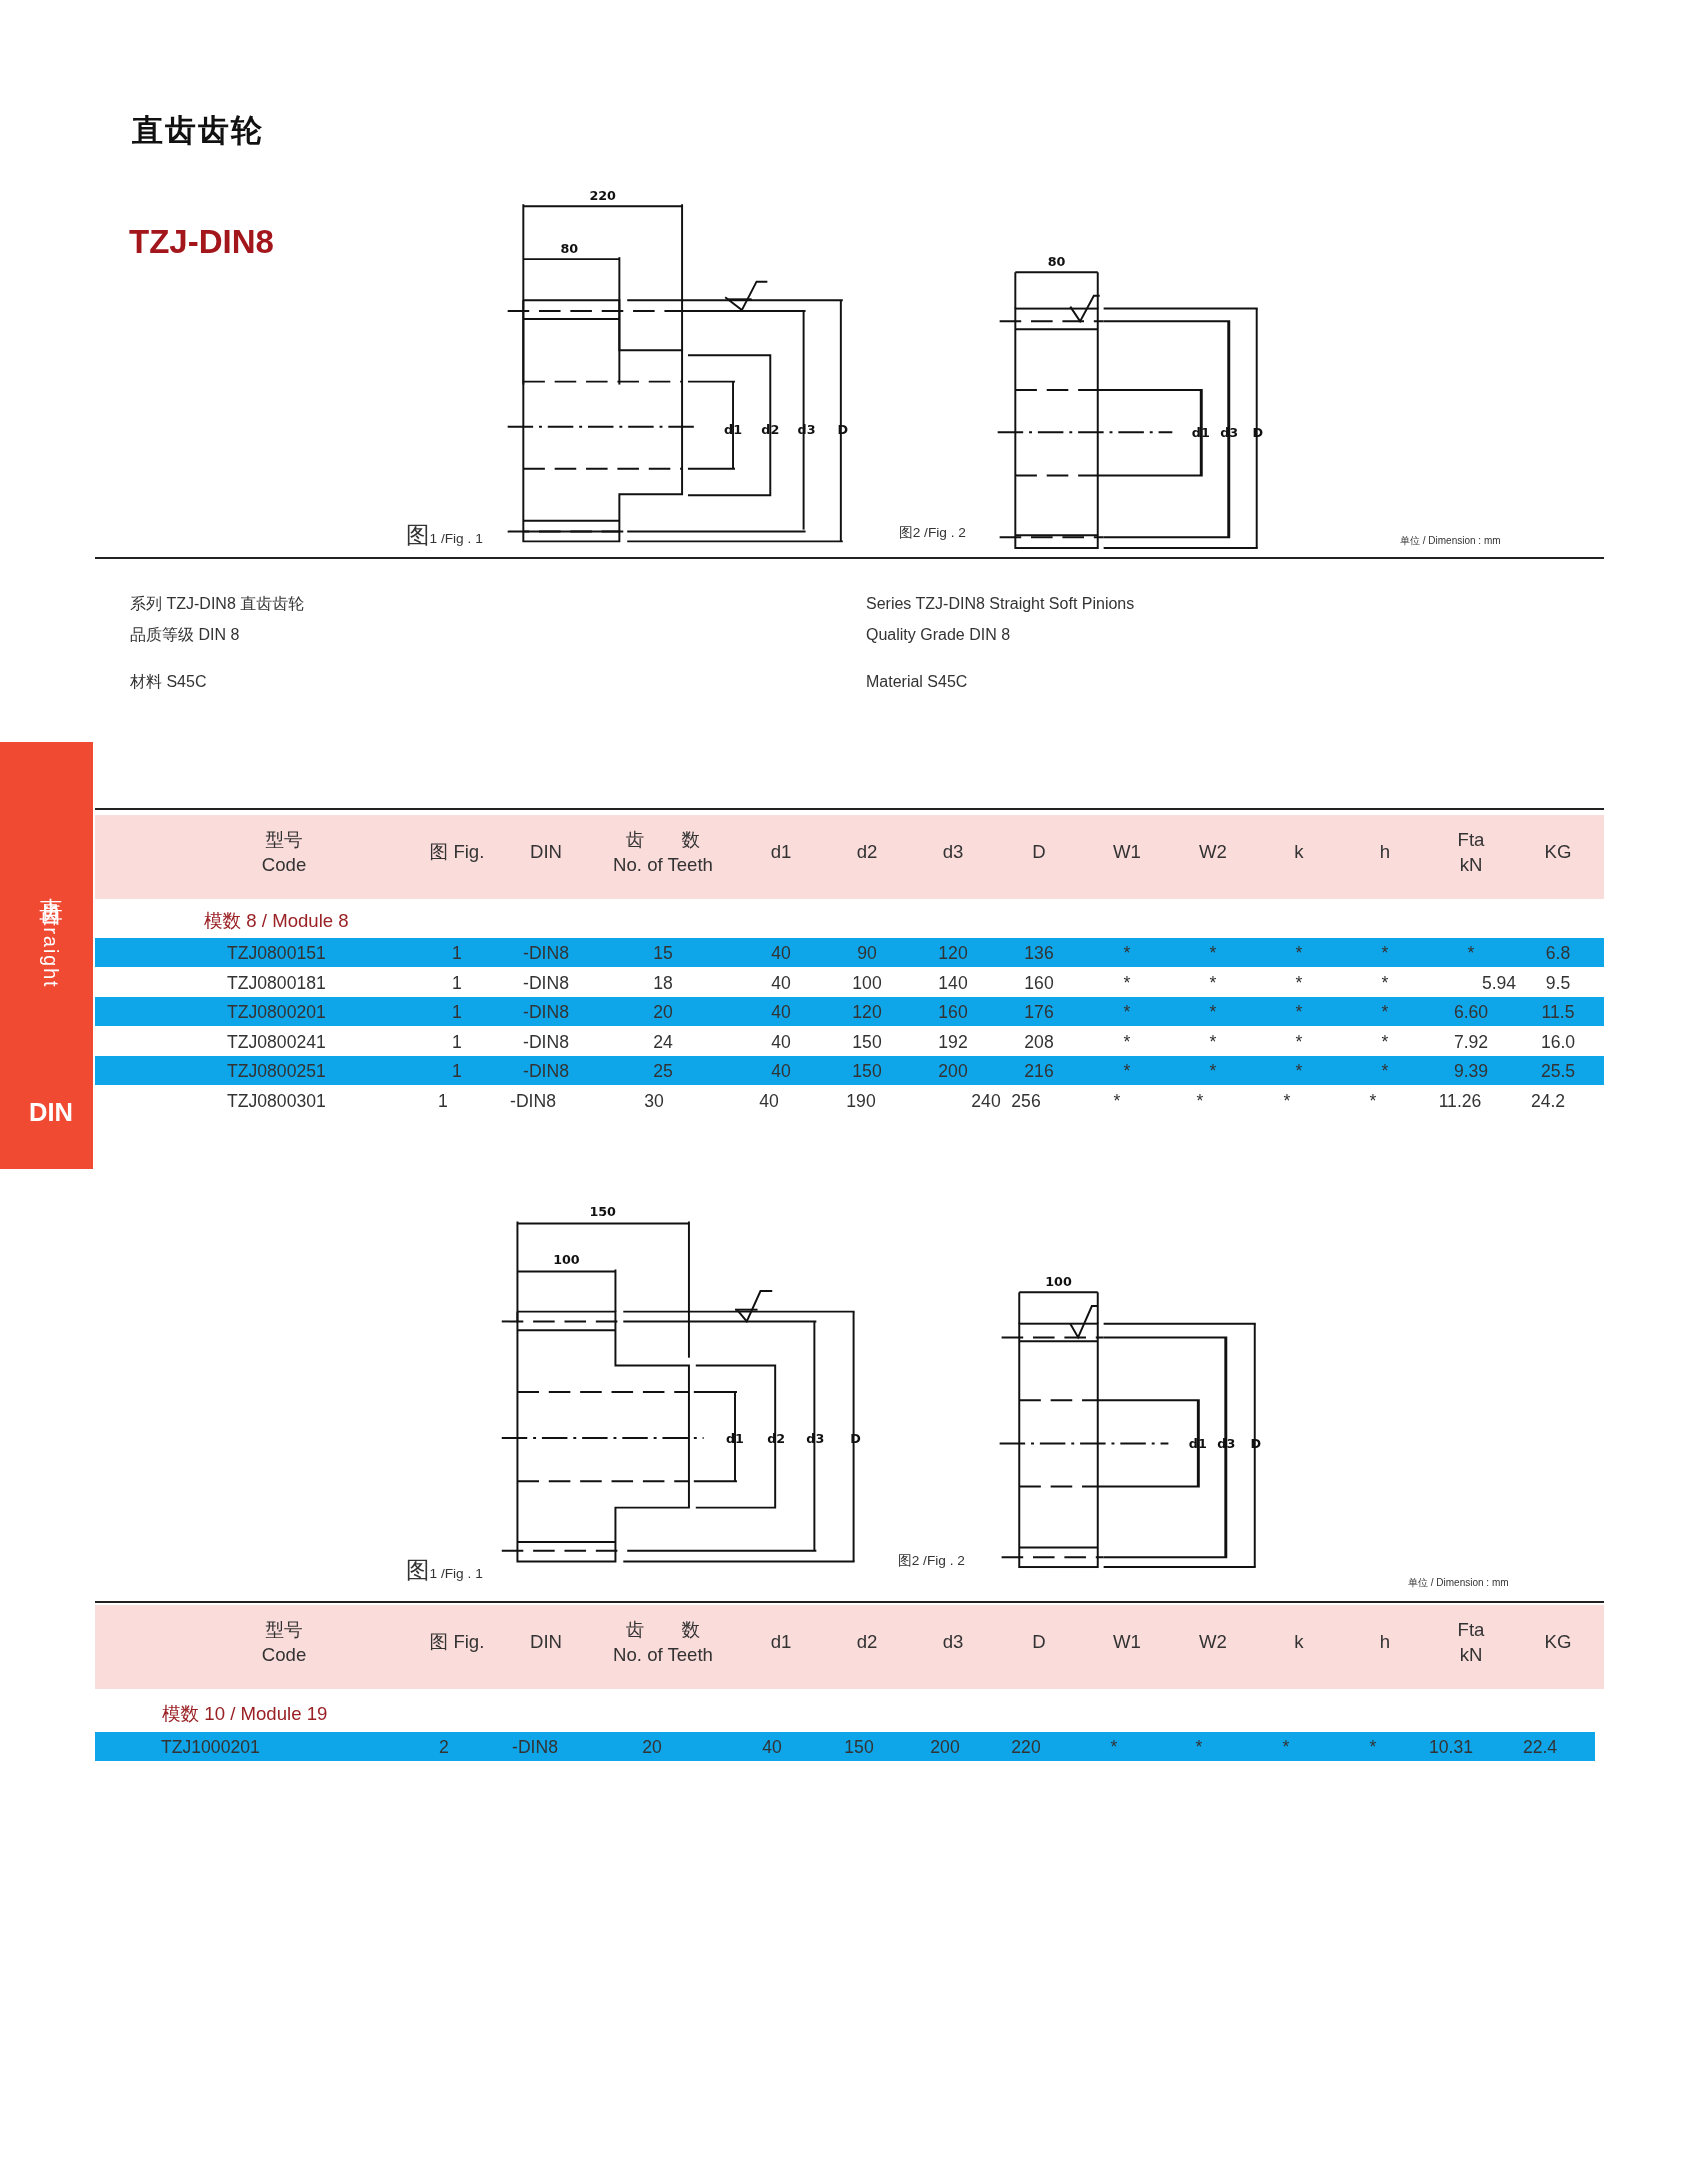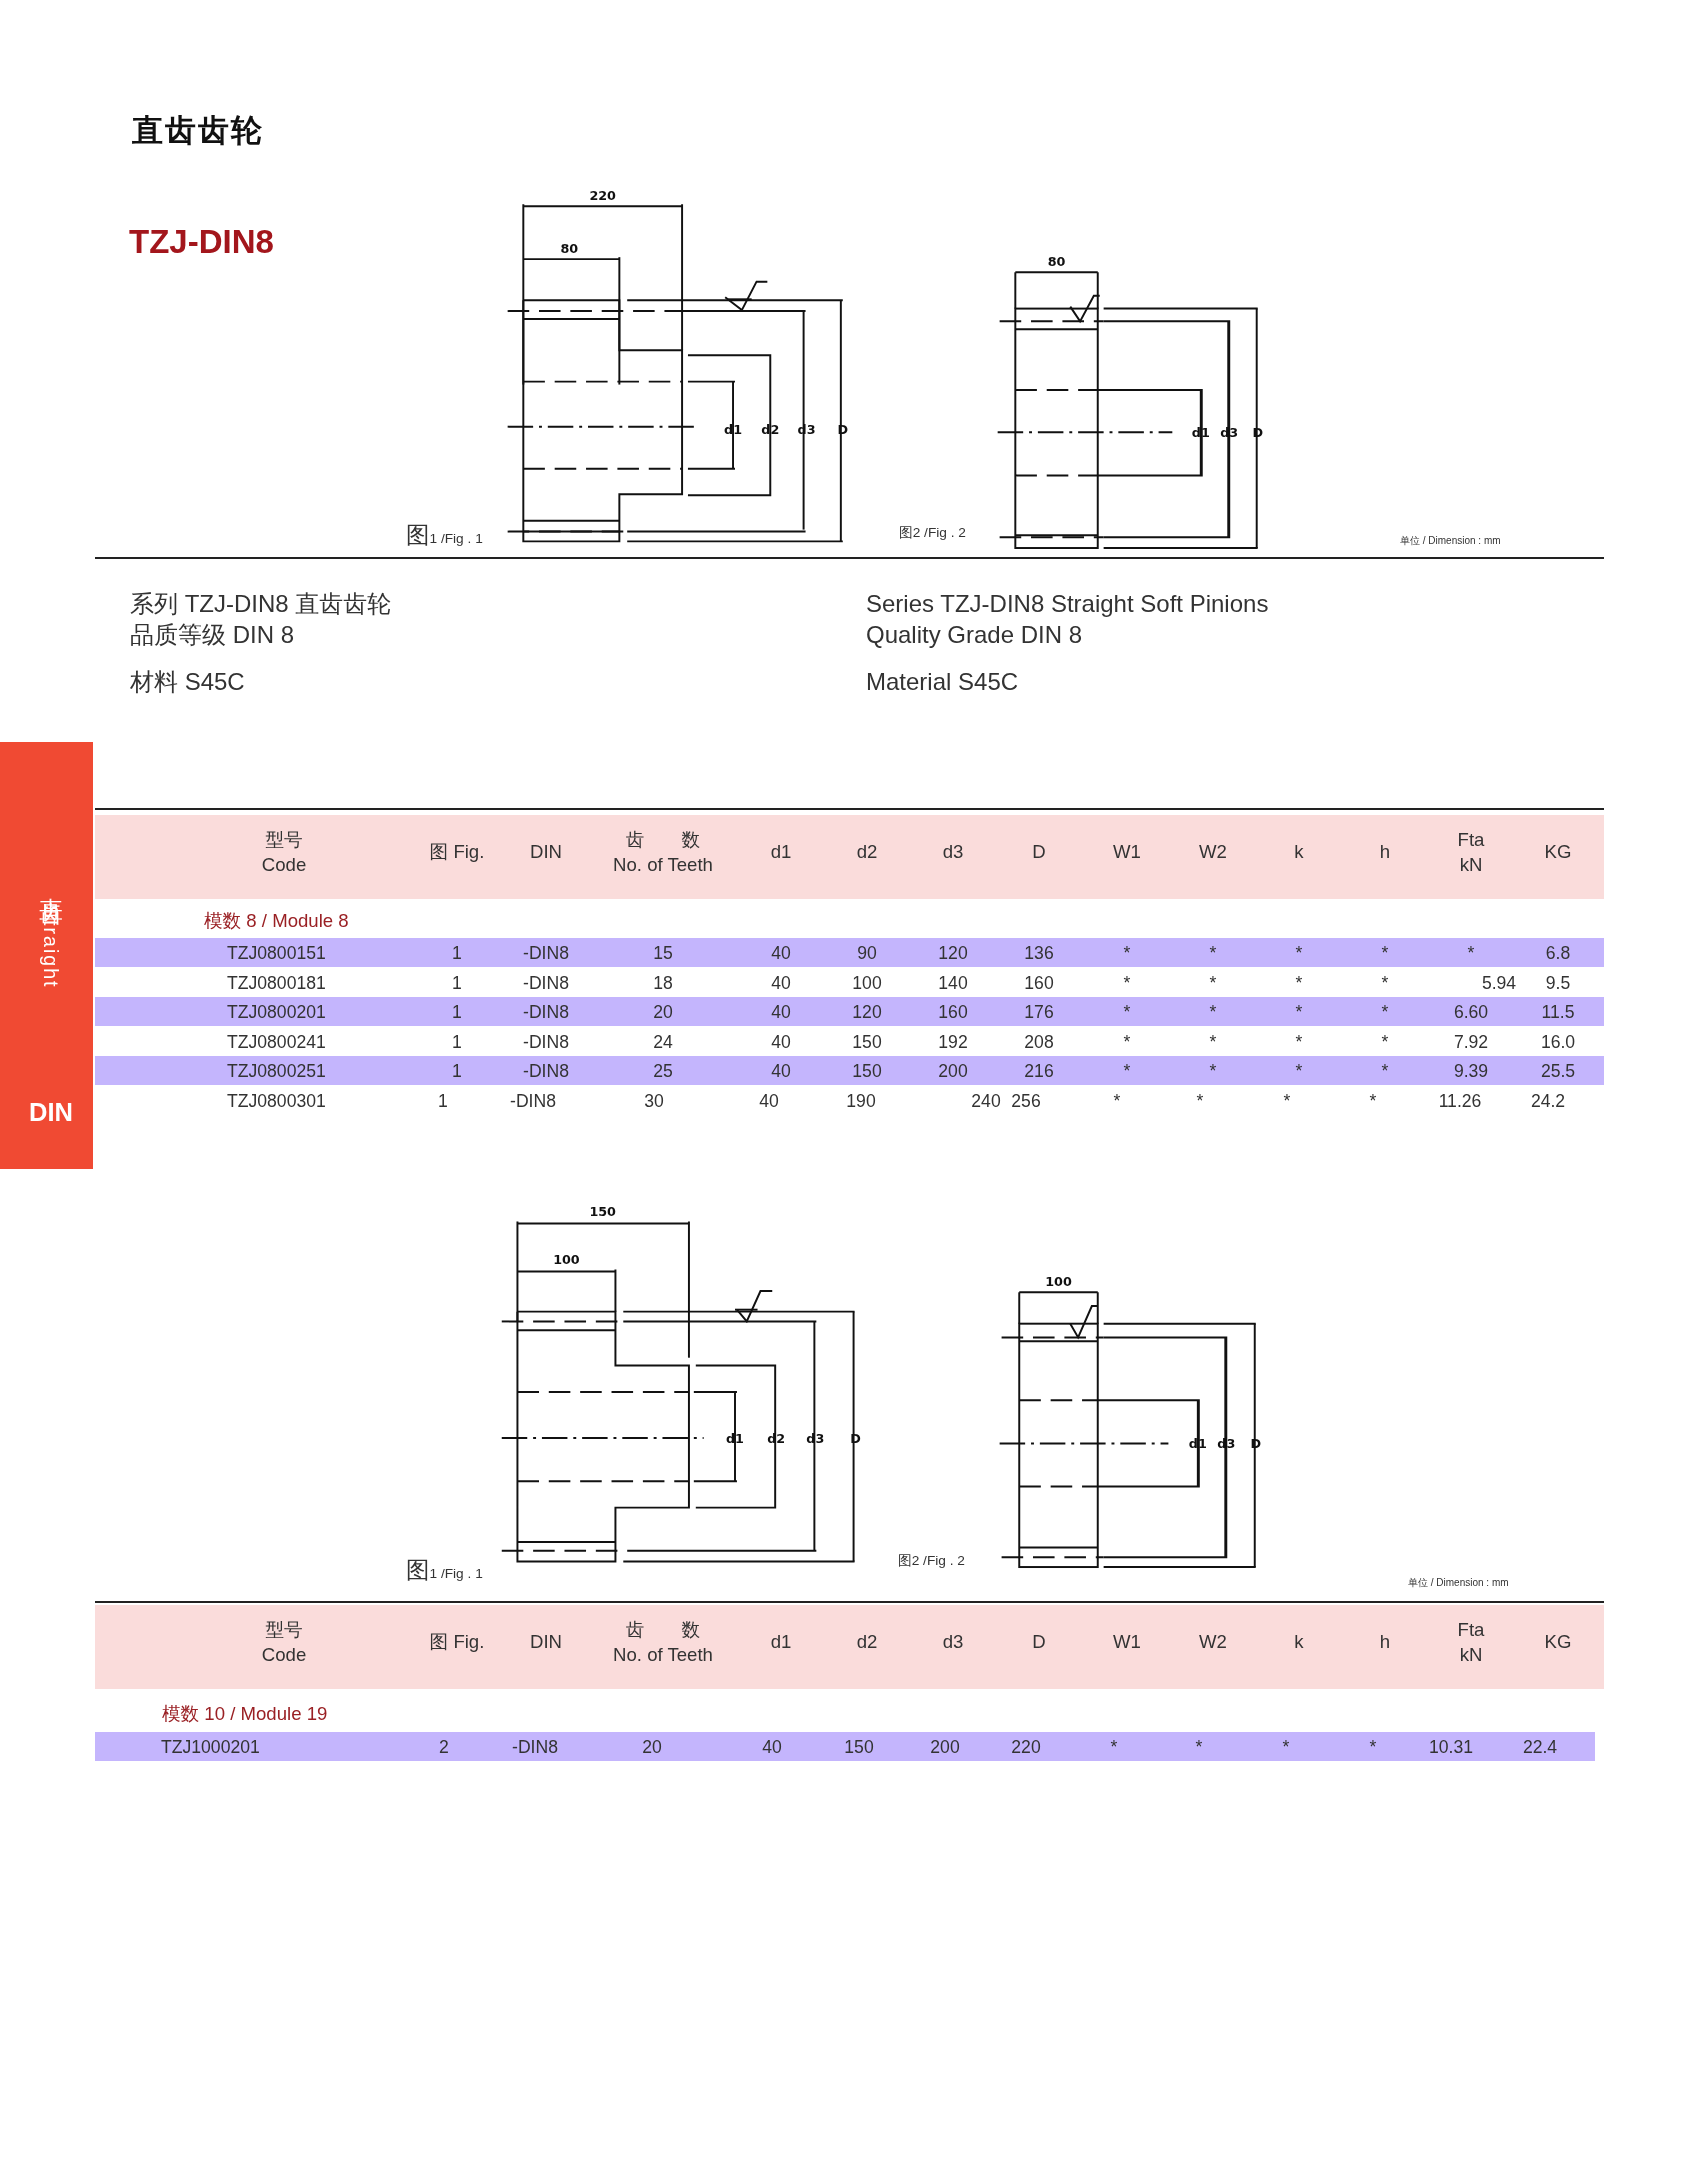--- a/index.html
+++ b/index.html
@@ -2,37 +2,37 @@
 <html><head>
   <meta charset="utf-8">
   <style>
     html, body { margin:0; padding:0; background:#ffffff; }
     body { width:1687px; height:2175px; position:relative; overflow:hidden;
            font-family:"DejaVu Sans", "Liberation Sans", sans-serif; color:#222; }
     .abs { position:absolute; }
     .page-title { left:132px; top:110px; font-size:31px; font-weight:bold; color:#111; letter-spacing:2px; }
     .series-title { left:129px; top:223px; font-size:33px; font-weight:bold; color:#a3161c; font-family:"Liberation Sans", sans-serif; }
     .rule { height:2px; background:#222; }
-    .info { font-size:24px; color:#333; line-height:31px; font-family:"Liberation Sans", sans-serif; }
+    .info { font-size:16px; color:#333; line-height:31px; font-family:"Liberation Sans", sans-serif; }
     .fig-caption { font-size:13.7px; color:#333; font-family:"Liberation Sans", sans-serif; }
     .fig-caption .big { font-size:23.5px; }
     .unit-label { font-size:10px; color:#333; font-family:"Liberation Sans", sans-serif; }
     .side-tab { left:0; top:742px; width:93px; height:427px; background:#f04a33; color:#fff; }
     .side-tab .vert { position:absolute; left:35px; top:137px; writing-mode:vertical-rl; font-size:21.6px; letter-spacing:2px; }
     .side-tab .vert .cn { font-size:23.5px; letter-spacing:3.9px; }
     .side-tab .vert .en { font-size:19.6px; margin-top:9.8px; font-family:"Liberation Sans", sans-serif; }
     .side-tab .din { position:absolute; left:29px; top:356px; font-size:25.5px; font-weight:bold; font-family:"Liberation Sans", sans-serif; }
 
     .tbl { position:absolute; left:95px; width:1509px; }
     .thead { height:84px; background:#fadcdb; position:relative; }
     .th { position:absolute; top:0; height:74px; display:flex; flex-direction:column; align-items:center; justify-content:center;
           font-size:18.6px; color:#333; text-align:center; line-height:25.5px; font-family:"Liberation Sans", sans-serif; transform:translateX(-50%); white-space:nowrap; }
     .module { position:absolute; font-size:18.6px; color:#9a2024; font-family:"Liberation Sans", sans-serif; }
     .row { position:absolute; left:0; width:1509px; height:29px; }
-    .row.shade { background:#c4b5fd; }
+    .row.shade { background:#0ea5e9; }
     .td { position:absolute; top:0; height:29px; line-height:31px; font-size:17.6px; color:#333; transform:translateX(-50%); white-space:nowrap;
           font-family:"Liberation Sans", sans-serif; }
     .td.code { transform:none; }
     svg.fig { position:absolute; overflow:visible; }
     svg.fig text { font-family:"DejaVu Sans", sans-serif; font-weight:bold; fill:#111; }
   </style>
 </head>
 <body>
 
 <div class="abs page-title">直齿齿轮</div>

